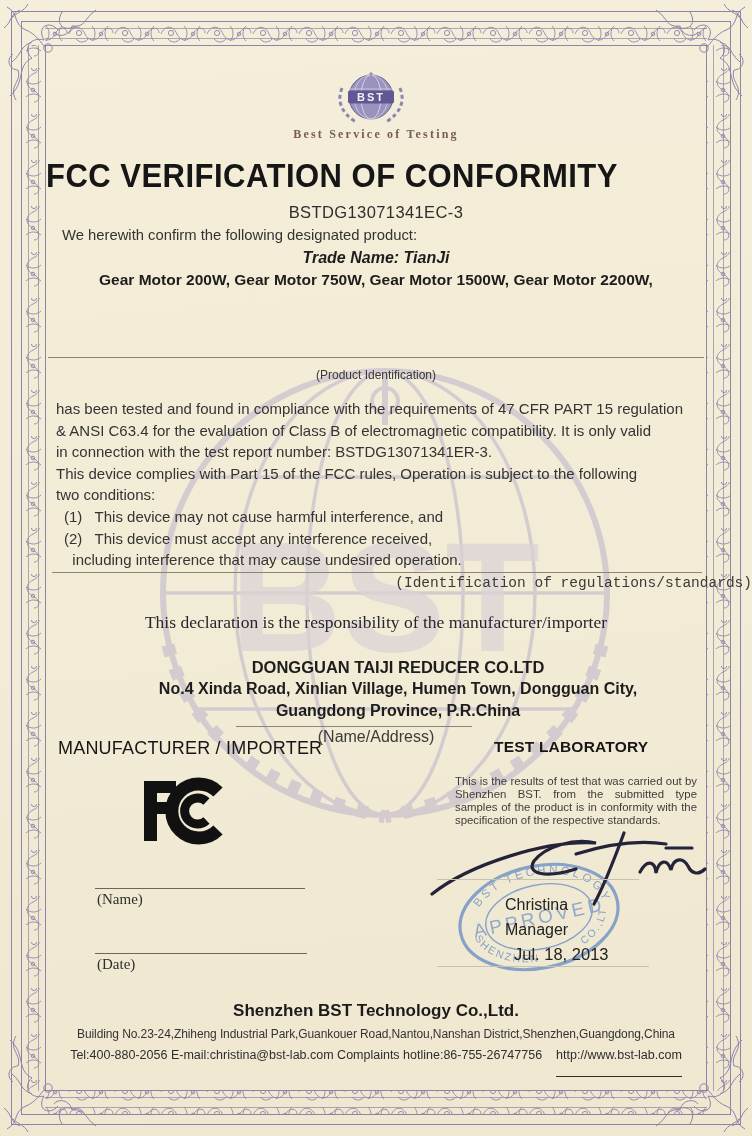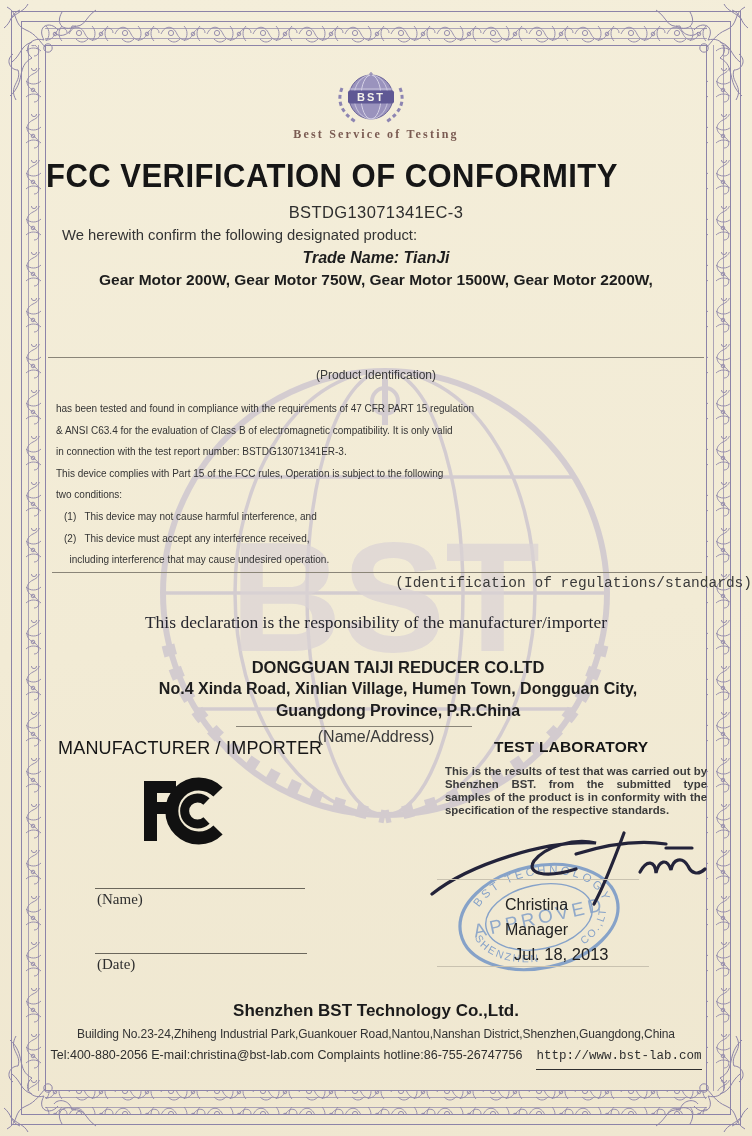--- a/index.html
+++ b/index.html
@@ -27,38 +27,38 @@
 
   
   .product{left:0;right:0;top:247px;text-align:center;font-weight:700;color:#1d1d1d;line-height:21.6px;}
   .product .p-name{font-size:16px;}
   .product .p-trade{font-size:16px;font-style:italic;}
   .product .p-model{font-size:15.5px;}
   .rule1{left:48px;top:357px;width:656px;height:1px;background:#8a8578;}
   .caption1{left:0;right:0;top:368px;text-align:center;font-size:12px;color:#3a3a3a;}
 
   
-  .compliance{left:56px;top:398px;font-size:10px;line-height:21.6px;color:#343434;}
+  .compliance{left:56px;top:398px;font-size:15px;line-height:21.6px;color:#343434;}
   .compliance .cond{white-space:pre;margin-left:8px;}
   .rule2{left:52px;top:572px;width:650px;height:1px;background:#8a8578;}
   .caption2{left:0;right:0;top:575px;text-align:right;font-size:14.5px;color:#3a3a3a;font-family:Liberation Mono, monospace;}
   .declaration{left:0;right:0;top:612px;text-align:center;
     font-family:"Liberation Serif",serif;font-size:17.5px;color:#26262e;}
 
   
   .mfr{left:0;right:0;top:656px;text-align:center;font-weight:700;color:#1d1d1d;line-height:22px;padding-left:44px;}
   .mfr .m-name{font-size:16.5px;}
   .mfr .m-addr{font-size:16px;}
   .rule3{left:236px;top:726px;width:236px;height:1px;background:#8a8578;}
   .caption3{left:0;right:0;top:728px;text-align:center;font-size:16px;color:#3a3a3a;}
   .mfr-heading{left:58px;top:738px;font-size:18px;font-weight:400;color:#161616;letter-spacing:.2px;}
   .lab-heading{left:494px;top:738px;font-size:15.5px;font-weight:700;color:#161616;letter-spacing:.2px;}
   .lab-text{left:437px;top:757px;width:278px;font-size:11.4px;line-height:12.9px;
     text-align:justify;color:#3c3c3c;}
-  .lab-text p{margin:8px;font-weight:bold;}
+  .lab-text p{margin:18px;}
 
   
   .fcc-mark{left:138px;top:776px;width:100px;height:70px;}
   .stamp{left:452px;top:856px;width:175px;height:122px;opacity:.85;}
   .signature{left:428px;top:830px;width:290px;height:85px;}
   .sig-name{left:505px;top:896px;font-size:16px;color:#222;}
   .sig-title{left:505px;top:921px;font-size:16px;color:#222;}
   .sig-date{left:497px;top:945px;font-size:16.5px;color:#222;margin-left:17px;}
   .faint-line{height:1px;background:#c9c2b0;}
   .fl-1{left:437px;top:879px;width:202px;}
@@ -66,21 +66,21 @@
   .name-line{left:95px;top:888px;width:210px;height:1px;background:#6b675c;}
   .date-line{left:95px;top:953px;width:212px;height:1px;background:#6b675c;}
   .name-label,.date-label{font-family:"Liberation Serif",serif;font-size:15px;color:#2e2e2e;}
   .name-label{left:97px;top:891px;}
   .date-label{left:97px;top:956px;}
 
   
   .ft-company{left:0;right:0;top:1001px;text-align:center;font-size:17px;font-weight:700;color:#1b1b1b;}
   .ft-address{left:0;right:0;top:1027px;text-align:center;font-size:12px;color:#333;letter-spacing:-.1px;white-space:nowrap;}
   .ft-contacts{left:0;right:0;top:1048px;text-align:center;font-size:12.5px;color:#2e2e2e;}
-  .ft-contacts .site{margin-left:14px;border-bottom:1px solid #2e2e2e;padding-bottom:6px;font-family:Liberation Mono, monospace;}
+  .ft-contacts .site{margin-left:14px;border-bottom:1px solid #2e2e2e;padding-bottom:14px;}
 
   .watermark{left:140px;top:355px;width:490px;height:480px;opacity:.5;}
   .border-svg{left:0;top:0;}
 </style>
 </head>
 <body>
 
 <div class="page">
 
   <svg class="abs border-svg" width="752" height="1136" viewBox="0 0 752 1136">

